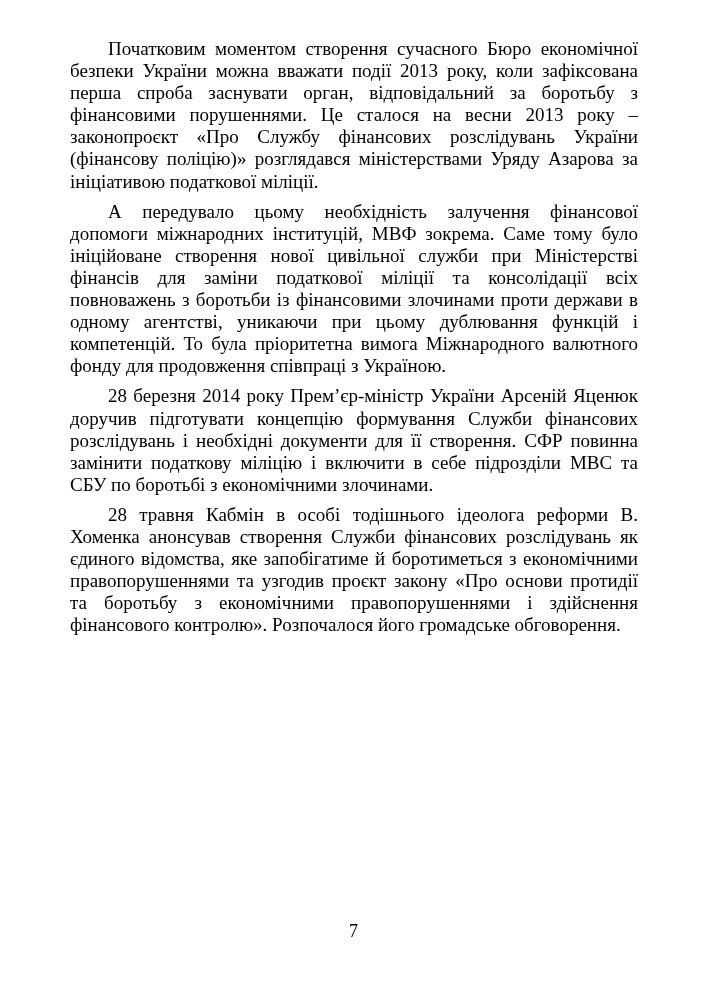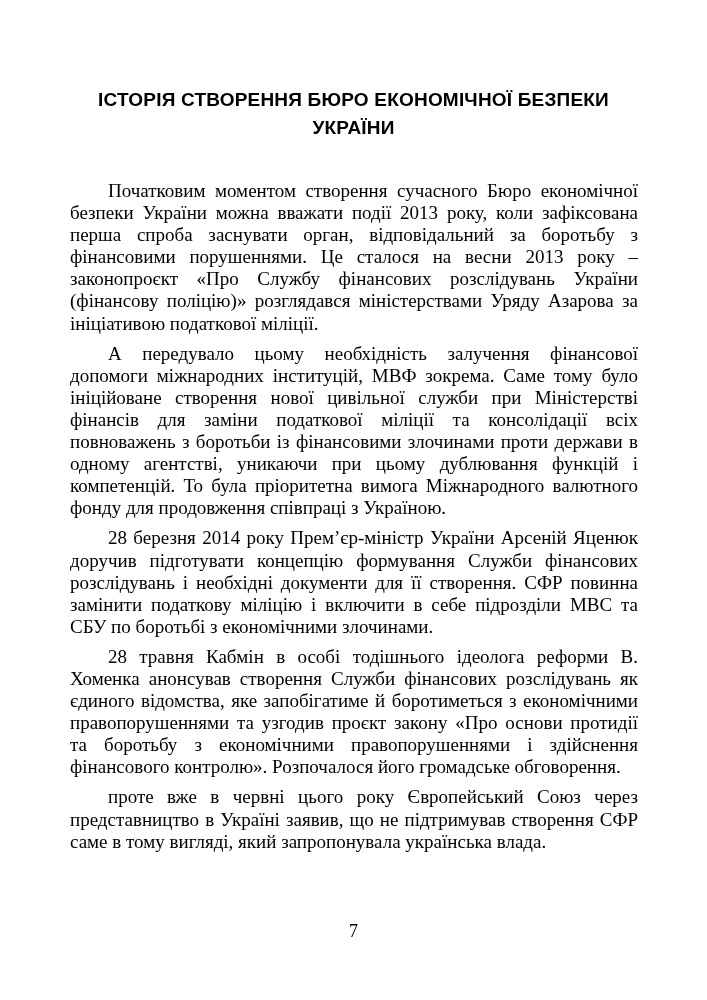--- a/index.html
+++ b/index.html
@@ -47,22 +47,20 @@
     top: 920px;
     text-align: center;
     font-size: 18px;
     line-height: 22px;
   }
 </style>
 </head>
 <body>
 
 <div class="page">
-  <h1 class="title">ІСТОРІЯ СТВОРЕННЯ БЮРО ЕКОНОМІЧНОЇ БЕЗПЕКИ УКРАЇНИ</h1>
   <div class="body-text">
     <p>Початковим моментом створення сучасного Бюро економічної безпеки України можна вважати події 2013 року, коли зафіксована перша спроба заснувати орган, відповідальний за боротьбу з фінансовими порушеннями. Це сталося на весни 2013 року – законопроєкт «Про Службу фінансових розслідувань України (фінансову поліцію)» розглядався міністерствами Уряду Азарова за ініціативою податкової міліції.</p>
     <p>А передувало цьому необхідність залучення фінансової допомоги міжнародних інституцій, МВФ зокрема. Саме тому було ініційоване створення нової цивільної служби при Міністерстві фінансів для заміни податкової міліції та консолідації всіх повноважень з боротьби із фінансовими злочинами проти держави в одному агентстві, уникаючи при цьому дублювання функцій і компетенцій. То була пріоритетна вимога Міжнародного валютного фонду для продовження співпраці з Україною.</p>
     <p>28 березня 2014 року Прем’єр-міністр України Арсеній Яценюк доручив підготувати концепцію формування Служби фінансових розслідувань і необхідні документи для її створення. СФР повинна замінити податкову міліцію і включити в себе підрозділи МВС та СБУ по боротьбі з економічними злочинами.</p>
     <p>28 травня Кабмін в особі тодішнього ідеолога реформи В. Хоменка анонсував створення Служби фінансових розслідувань як єдиного відомства, яке запобігатиме й боротиметься з економічними правопорушеннями та узгодив проєкт закону «Про основи протидії та боротьбу з економічними правопорушеннями і здійснення фінансового контролю». Розпочалося його громадське обговорення.</p>
-    <p>проте вже в червні цього року Європейський Союз через представництво в Україні заявив, що не підтримував створення СФР саме в тому вигляді, який запропонувала українська влада.</p>
   </div>
   <div class="page-footer">7</div>
 </div>
 
 </body></html>

